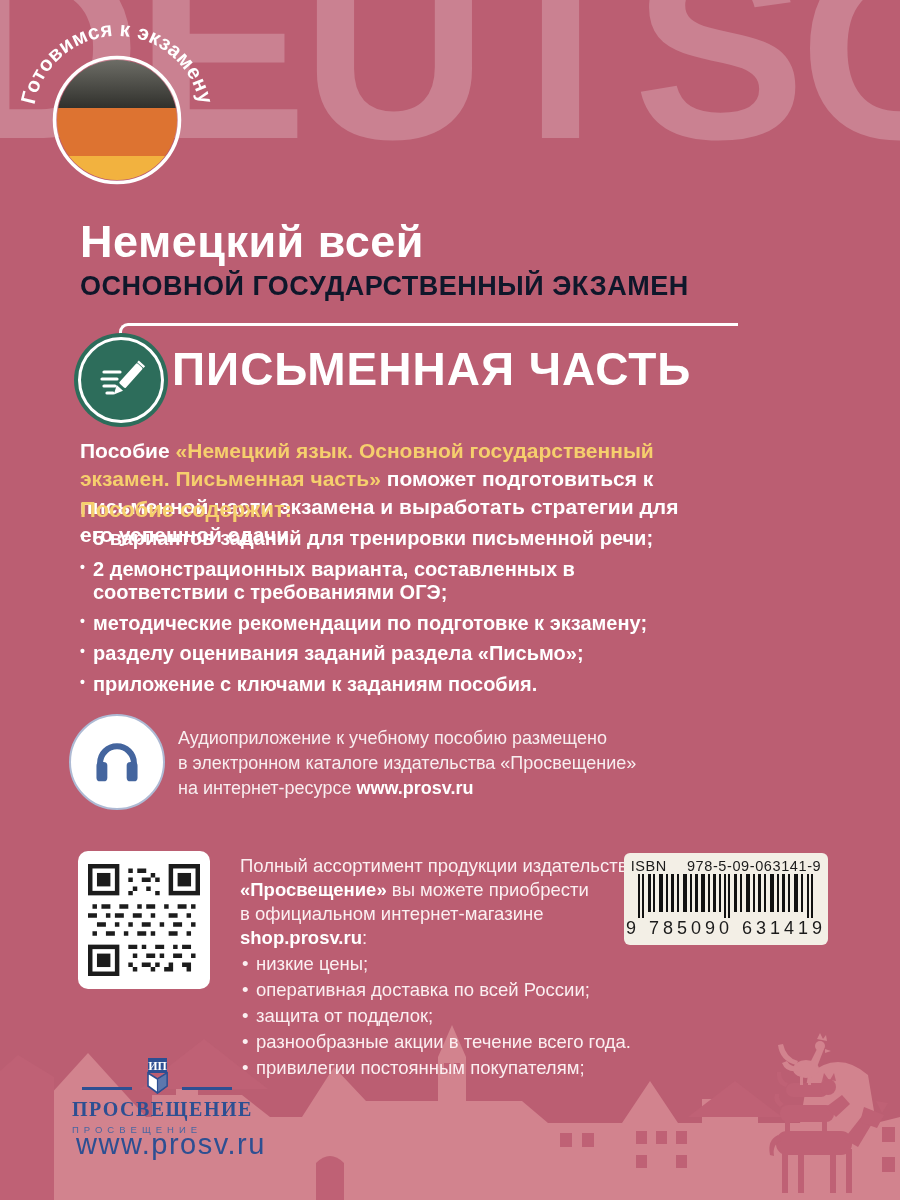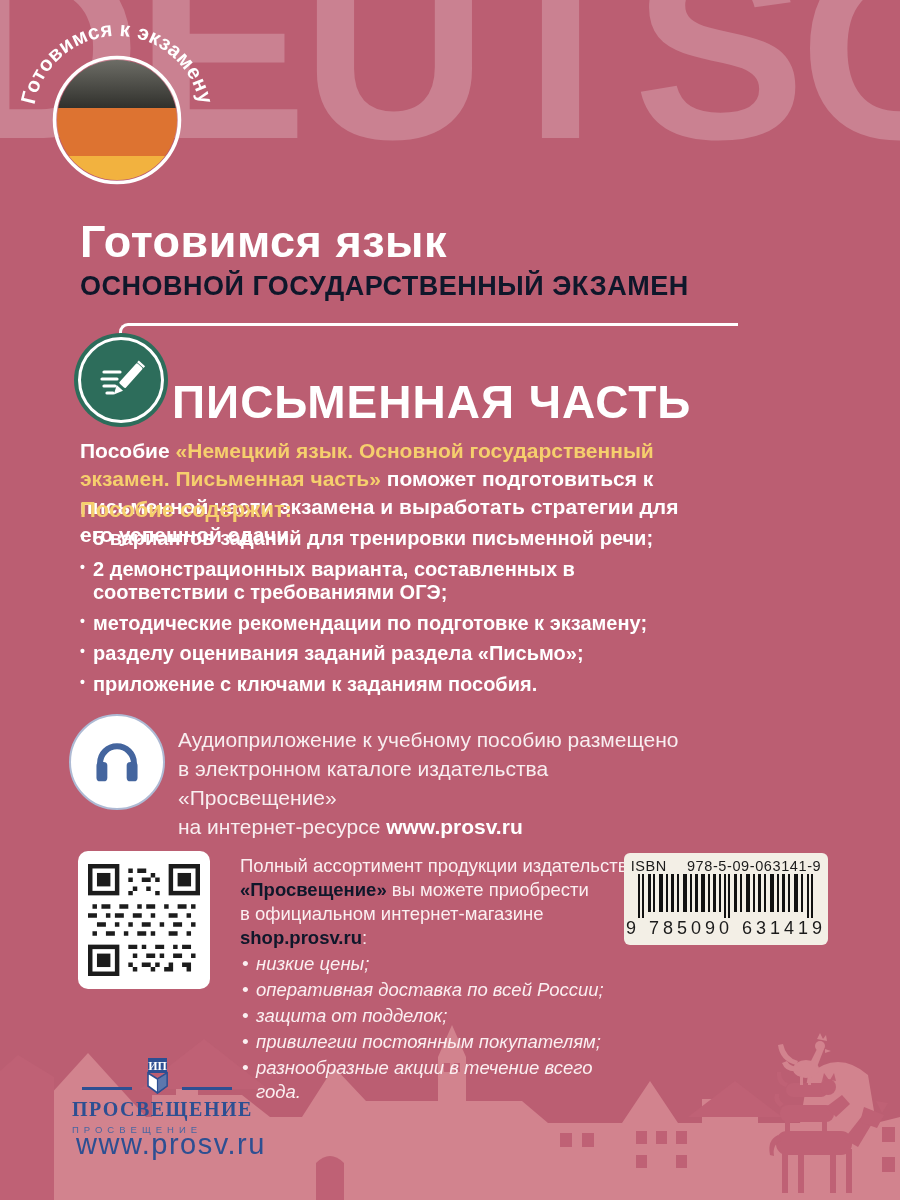--- a/index.html
+++ b/index.html
@@ -32,21 +32,21 @@
     border-top-left-radius:9px;
   }
   .pencil-circle{
     position:absolute;left:78px;top:337px;width:80px;height:80px;
     border-radius:50%;background:#2d6d5b;border:3px solid #ffffff;
     box-shadow:0 0 0 4px #2d6d5b;
     display:flex;align-items:center;justify-content:center;
   }
   .section-heading{
     position:absolute;left:172px;top:342px;
-    font-size:46px;font-weight:700;color:#ffffff;letter-spacing:1px;margin-top:33px;
+    font-size:46px;font-weight:700;color:#ffffff;letter-spacing:1px;
   }
   
   .intro{
     position:absolute;left:80px;top:416px;width:632px;
     font-size:21px;font-weight:600;line-height:1.33;color:#ffffff;
   }
   .intro .hl{color:#f6cf6d;margin-top:12px;}
   .contains-heading{
     position:absolute;left:80px;top:497px;
     font-size:22px;font-weight:700;color:#f6cf6d;
@@ -61,35 +61,35 @@
     content:"•";position:absolute;left:0;top:1px;font-size:14px;
   }
   
   .audio-circle{
     position:absolute;left:69px;top:714px;width:92px;height:92px;
     background:#ffffff;border:2px solid #aebad4;border-radius:50%;
     display:flex;align-items:center;justify-content:center;
   }
   .audio-text{
     position:absolute;left:178px;top:726px;width:520px;
-    font-size:21px;font-weight:400;line-height:1.38;color:#f8eef0;
+    font-size:18px;font-weight:400;line-height:1.38;color:#f8eef0;
   }
   .audio-text b{color:#ffffff;font-weight:700;}
   
   .qr-box{
     position:absolute;left:78px;top:851px;width:132px;height:138px;
     background:#ffffff;border-radius:10px;
     display:flex;align-items:center;justify-content:center;
   }
   .shop-text{
     position:absolute;left:240px;top:854px;width:400px;
     font-size:18.5px;font-weight:400;line-height:1.3;color:#fbeff1;
   }
-  .shop-text b{color:#0f172a;margin-top:12px;}
-  .shop-list{list-style:none;margin:2px 0 0 0;padding:0;font-style:italic;}
+  .shop-text b{color:#ffffff;margin-top:12px;}
+  .shop-list{list-style:none;margin:2px 0 0 0;padding:0;}
   .shop-list li{position:relative;padding-left:16px;margin-bottom:2px;}
   .shop-list li::before{content:"•";position:absolute;left:2px;top:0;}
   
   .isbn-box{
     position:absolute;left:624px;top:853px;width:204px;height:92px;
     background:#f3efe6;border-radius:6px;color:#1b1b1b;
     display:flex;flex-direction:column;align-items:center;
     padding-top:5px;box-sizing:border-box;
   }
   .isbn-line{font-size:14.5px;letter-spacing:.6px;display:flex;gap:20px;}
@@ -200,21 +200,21 @@
       <rect x="45" y="45" width="120" height="50" fill="url(#blackband)"></rect>
       <rect x="45" y="93" width="120" height="50" fill="#dd7331"></rect>
       <rect x="45" y="141" width="120" height="26" fill="#f2b23f"></rect>
     </g>
     <circle cx="105" cy="105" r="62.5" fill="none" stroke="#ffffff" stroke-width="3.5"></circle>
     <text font-family="Liberation Sans, sans-serif" font-size="20.5" font-weight="700" fill="#ffffff" letter-spacing="0.5">
       <textPath href="#arcpath" startOffset="50%" text-anchor="middle">Готовимся к экзамену</textPath>
     </text>
   </svg>
 
-  <div class="title">Готовимся язык</div>
+  <div class="title">Немецкий всей</div>
   <div class="subtitle">ОСНОВНОЙ ГОСУДАРСТВЕННЫЙ ЭКЗАМЕН</div>
 
   <div class="rule"></div>
   <div class="pencil-circle">
     <svg width="52" height="52" viewBox="0 0 52 52">
       <g stroke="#ffffff" stroke-width="3.2" stroke-linecap="round">
         <line x1="9" y1="18" x2="25" y2="18"></line>
         <line x1="7" y1="25" x2="22" y2="25"></line>
         <line x1="9" y1="32" x2="20" y2="32"></line>
         <line x1="12" y1="39" x2="18" y2="39"></line>
@@ -281,22 +281,22 @@
     </svg>
   </div>
   <div class="shop-text">
     <span>Полный ассортимент продукции издательства</span><br>
     <b>«Просвещение»</b><span>  вы можете приобрести</span><br>
     <span>в официальном интернет-магазине </span><b>shop.prosv.ru</b><span>:</span>
     <ul class="shop-list">
       <li>низкие цены;</li>
       <li>оперативная доставка по всей России;</li>
       <li>защита от подделок;</li>
+      <li>разнообразные акции в течение всего года.</li>
       <li>привилегии постоянным покупателям;</li>
-      <li>разнообразные акции в течение всего года.</li>
     </ul>
   </div>
 
   <div class="isbn-box">
     <div class="isbn-line">
       <span>ISBN</span>
       <span>978-5-09-063141-9</span>
     </div>
     <svg width="182" height="46" viewBox="0 0 182 46">
       <g fill="#111111">

